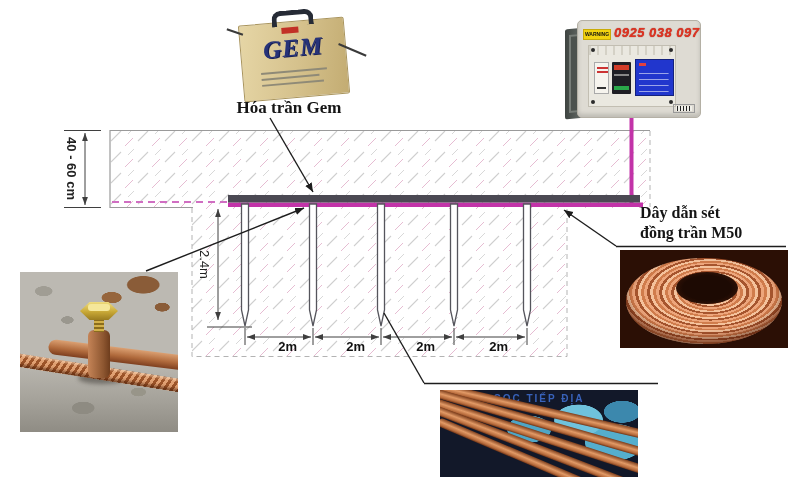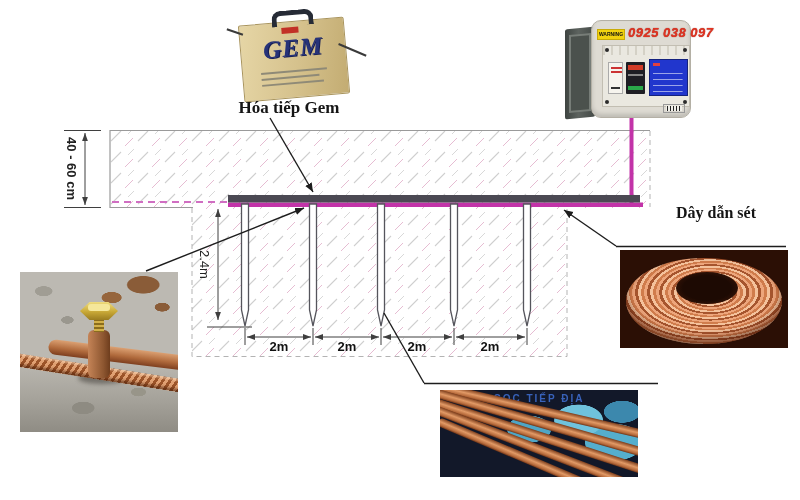--- a/index.html
+++ b/index.html
@@ -9,49 +9,49 @@
     font-family:"Liberation Sans", sans-serif; overflow:hidden;
   }
   .abs { position:absolute; }
   svg.overlay { position:absolute; left:0; top:0; }
 
   
   .lbl { position:absolute; color:#151515; }
   .serifb { font-family:"Liberation Serif", serif; font-weight:bold; }
   .sansb  { font-family:"Liberation Sans", sans-serif; font-weight:bold; }
   #lbl-gem   { left:220px; top:98px;  width:138px; text-align:center; font-size:17px; }
-  #lbl-cond  { left:640px; top:203px; width:152px; text-align:center; font-size:16px; line-height:20px; }
+  #lbl-cond  { left:640px; top:203px; width:152px; text-align:left; font-size:16px; line-height:20px; }
   #lbl-rod   { left:428px; top:361px; width:236px; text-align:center; font-size:17px; }
   #lbl-clamp { left:8px;  top:433px; width:184px; text-align:center; font-size:14px; }
   .dim-txt { position:absolute; color:#222; white-space:nowrap; }
   #dim-depth { left:30px;  top:161px; width:82px; text-align:center; font-size:13px; font-weight:bold; transform:rotate(90deg); }
   #dim-rodlen{ left:182px; top:257px; width:44px; text-align:center; font-size:13px; transform:rotate(90deg); }
-  .sp-lbl { position:absolute; top:339px; width:36px; text-align:center; font-size:13px; font-weight:bold; color:#111; }
+  .sp-lbl { position:absolute; top:339px; width:36px; text-align:right; font-size:13px; font-weight:bold; color:#111; }
 
   
   #gem-bag { left:241px; top:21px; width:106px; height:77px; transform:rotate(-5deg);
     background:linear-gradient(100deg,#e6d6a6,#d5c18c 55%,#c3ac72); border:1px solid #a9945c; border-radius:2px; }
   #gem-handle { position:absolute; left:33px; top:-12px; width:42px; height:16px;
     border:5px solid #262b36; border-bottom:none; border-radius:9px 9px 0 0; }
   #gem-redtag { position:absolute; left:42px; top:5px; width:17px; height:6px; background:#c23026; }
   #gem-word { position:absolute; left:0; top:12px; width:100%; text-align:center;
     font-family:"Liberation Serif", serif; font-weight:bold; font-style:italic;
     font-size:25px; letter-spacing:1px; color:#273379; text-shadow:1px 1px 0 #161f55; }
   .gem-line { position:absolute; left:18px; height:2px; background:#8f8a77; }
   #gem-string-r { position:absolute; right:-22px; top:32px; width:30px; height:2px; background:#3a3a3a; transform:rotate(28deg); }
   #gem-string-l { position:absolute; left:-13px; top:4px; width:17px; height:2px; background:#3a3a3a; transform:rotate(24deg); }
 
   
   #panel-box { left:565px; top:6px; width:132px; height:112px; }
   #panel-door { position:absolute; left:0; top:22px; width:30px; height:90px;
     background:linear-gradient(90deg,#3e4441,#5d635f 45%,#444a47); transform:skewY(-5deg); border-radius:2px; }
   #panel-door-inner { position:absolute; left:4px; top:6px; right:4px; bottom:6px;
     border:2px solid #777d78; background:#4b514d; }
-  #panel-body { position:absolute; left:26px; top:14px; width:100px; height:98px;
-    background:#dedbd3; border:1px solid #b4b0a5; border-radius:10px;
+  #panel-body { position:absolute; left:12px; top:14px; width:124px; height:98px;
+    background:#dedbd3; border:1px solid #b4b0a5; border-radius:5px;
     box-shadow:inset 0 -3px 4px rgba(0,0,0,.15); }
   #panel-warn { position:absolute; left:5px; top:8px; width:28px; height:11px; background:#f2d20f;
     border:1px solid #c9ab07; font-size:5px; font-weight:bold; color:#111; text-align:center; line-height:9px; overflow:hidden; }
   #panel-phone { position:absolute; left:36px; top:4px; font-size:13px; font-weight:bold; font-style:italic;
     color:#e13422; letter-spacing:.5px; white-space:nowrap; text-shadow:0 0 1px #8a1a10; }
   #panel-inner { position:absolute; left:10px; top:24px; width:88px; height:62px;
     background:#eae8e0; border:1px solid #c2beb2;
     background-image:repeating-linear-gradient(90deg,#d4d1c6 0 2px,transparent 2px 8px);
     background-size:100% 9px; background-repeat:no-repeat; }
   .screw { position:absolute; width:4px; height:4px; border-radius:50%; background:#2b2b2b; }
@@ -247,24 +247,25 @@
   <div class="abs" id="clamp-photo">
     <div id="clamp-pipe"></div>
     <div id="clamp-shadow"></div>
     <div id="clamp-cable"></div>
     <div id="clamp-body"></div>
     <div id="clamp-stud"></div>
     <div id="clamp-bolt"></div>
     <div id="clamp-bolt-top"></div>
   </div>
 
-  <div class="lbl serifb" id="lbl-gem">Hóa tiếp Gem</div>
+  <div class="lbl serifb" id="lbl-gem">Hóa trần Gem</div>
 
   <div class="lbl serifb" id="lbl-cond">
     <div>Dây dẫn sét</div>
+    <div>đồng trần M50</div>
   </div>
 
 
 
   <div class="dim-txt" id="dim-depth">40 - 60 cm</div>
   <div class="dim-txt" id="dim-rodlen">2.4m</div>
 
   <div class="sp-lbl" style="left:261px;">2m</div>
   <div class="sp-lbl" style="left:329px;">2m</div>
   <div class="sp-lbl" style="left:399px;">2m</div>

